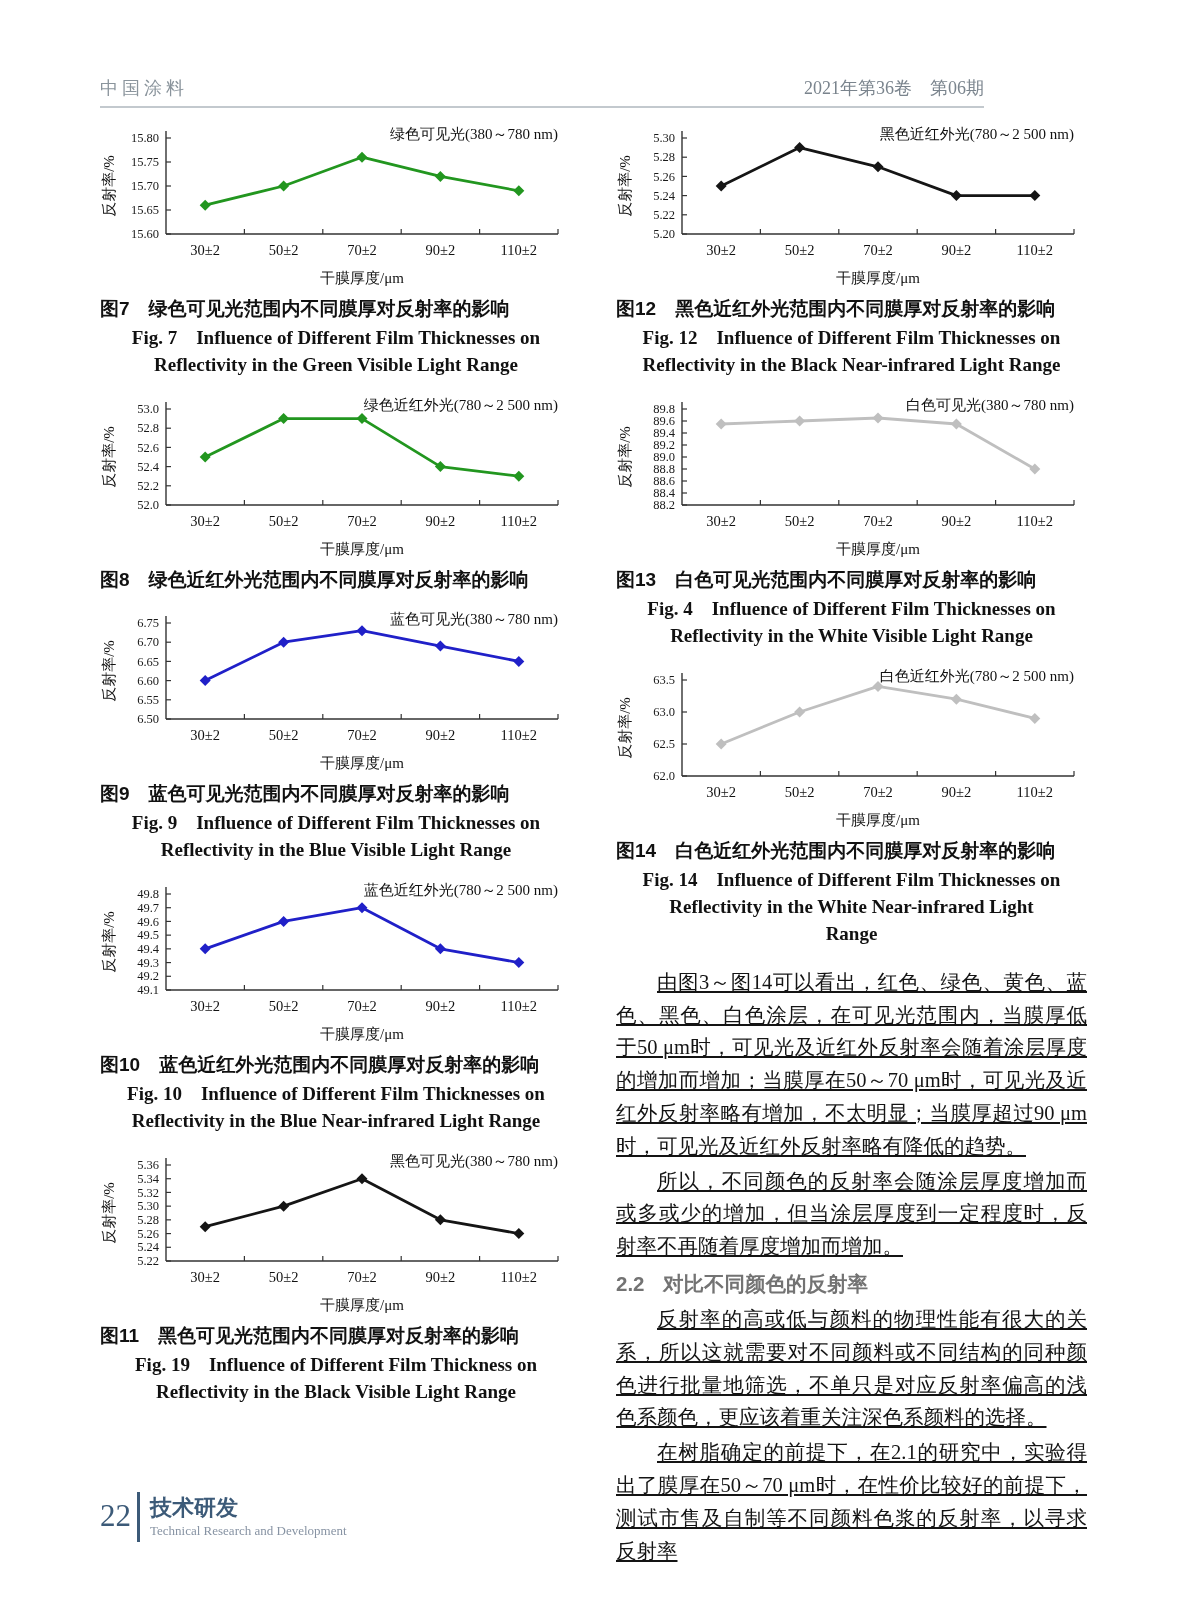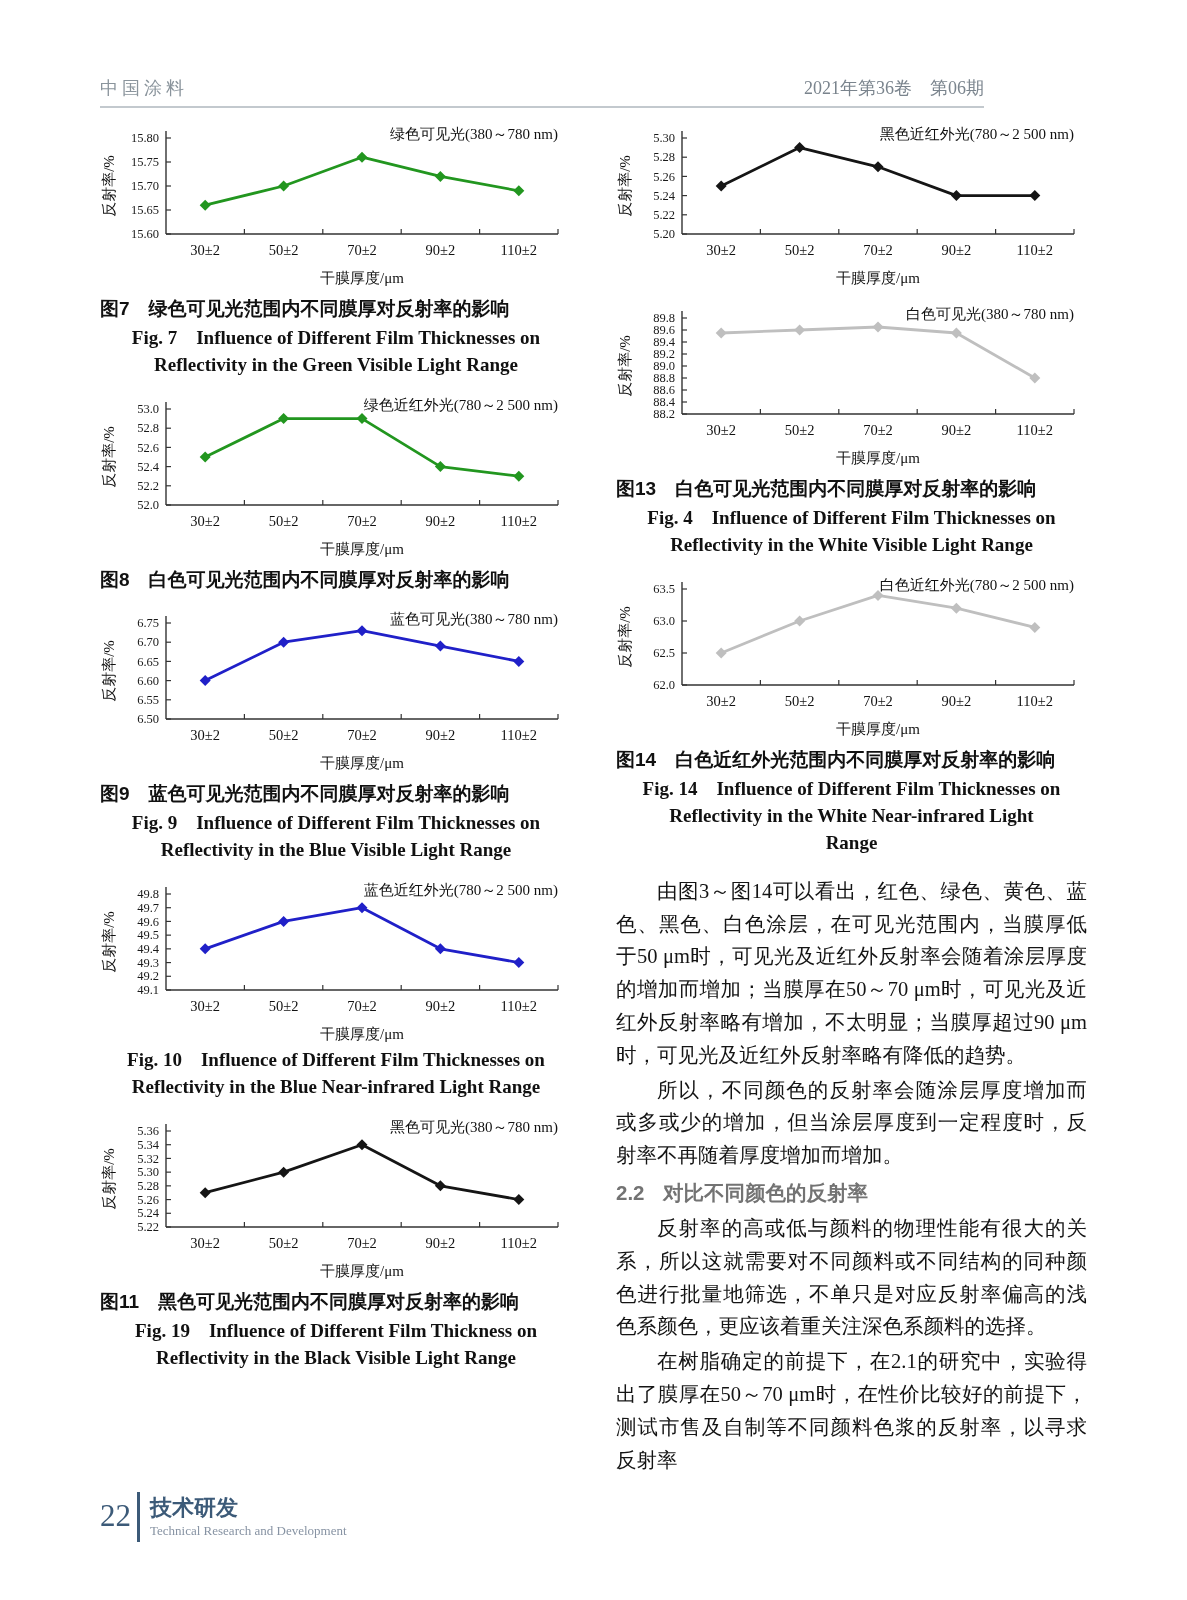--- a/index.html
+++ b/index.html
@@ -36,21 +36,21 @@
     text-align: left; margin-top: 8px; color: #111;
   }
   .cap-en {
     font-family: "Liberation Serif", serif;
     font-weight: bold; font-size: 19px; line-height: 1.42;
     text-align: center; margin-top: 3px; padding: 0 26px; color: #111;
   }
   .body-text {
     font-size: 20.5px; line-height: 1.6;
     text-align: justify; text-indent: 2em;
-    margin: 0 0 2px 0; color: #141414;
+    margin: 0 0 2px 0; color: #141414; text-decoration: underline;
   }
   .section-heading {
     font-family: "Liberation Sans", sans-serif;
     font-size: 20.5px; font-weight: bold;
     color: #737373; margin: 7px 0 5px 0;
   }
   .section-heading .sec-title { margin-left: 0.9em; }
   .footer {
     position: absolute; left: 100px; top: 1492px;
     display: flex; align-items: center;
@@ -152,21 +152,21 @@
               <path d="M 105.2 58.5 L 110.7 64 L 105.2 69.5 L 99.7 64 Z" fill="#22961f"></path>
               <path d="M 183.60000000000002 20.100000000000136 L 189.10000000000002 25.600000000000136 L 183.60000000000002 31.100000000000136 L 178.10000000000002 25.600000000000136 Z" fill="#22961f"></path>
               <path d="M 262 20.100000000000136 L 267.5 25.600000000000136 L 262 31.100000000000136 L 256.5 25.600000000000136 Z" fill="#22961f"></path>
               <path d="M 340.40000000000003 68.10000000000014 L 345.90000000000003 73.60000000000014 L 340.40000000000003 79.10000000000014 L 334.90000000000003 73.60000000000014 Z" fill="#22961f"></path>
               <path d="M 418.8 77.70000000000027 L 424.3 83.20000000000027 L 418.8 88.70000000000027 L 413.3 83.20000000000027 Z" fill="#22961f"></path>
               <text x="458" y="17" text-anchor="end" font-size="15" fill="#111">绿色近红外光(780～2 500 nm)</text>
               <text x="262" y="161" text-anchor="middle" font-size="15" fill="#111">干膜厚度/μm</text>
               <text x="14" y="64" text-anchor="middle" font-size="15" fill="#111" transform="rotate(-90 14 64)">反射率/%</text>
             </svg></div>
         <figcaption>
-          <div class="cap-cn">图8　白色可见光范围内不同膜厚对反射率的影响</div>
+          <div class="cap-cn">图8　绿色近红外光范围内不同膜厚对反射率的影响</div>
         </figcaption>
       </figure>
 
       <figure class="figblock" style="margin:0 0 14px 0">
         <div class="chart"><svg viewBox="0 0 472 166" width="472" height="166">
               <line x1="66" y1="9" x2="66" y2="112" stroke="#333" stroke-width="1.4"></line>
               <line x1="66" y1="112" x2="458" y2="112" stroke="#333" stroke-width="1.4"></line>
               <line x1="66" y1="112" x2="71" y2="112" stroke="#333" stroke-width="1.2"></line>
               <text x="59" y="116.2" text-anchor="end" font-size="12.5" fill="#1a1a1a">6.50</text>
               <line x1="66" y1="92.80000000000007" x2="71" y2="92.80000000000007" stroke="#333" stroke-width="1.2"></line>
@@ -239,20 +239,21 @@
               <path d="M 105.2 65.357142857143 L 110.7 70.857142857143 L 105.2 76.357142857143 L 99.7 70.857142857143 Z" fill="#2020c8"></path>
               <path d="M 183.60000000000002 37.92857142857102 L 189.10000000000002 43.42857142857102 L 183.60000000000002 48.92857142857102 L 178.10000000000002 43.42857142857102 Z" fill="#2020c8"></path>
               <path d="M 262 24.214285714285012 L 267.5 29.714285714285012 L 262 35.21428571428501 L 256.5 29.714285714285012 Z" fill="#2020c8"></path>
               <path d="M 340.40000000000003 65.357142857143 L 345.90000000000003 70.857142857143 L 340.40000000000003 76.357142857143 L 334.90000000000003 70.857142857143 Z" fill="#2020c8"></path>
               <path d="M 418.8 79.07142857142898 L 424.3 84.57142857142898 L 418.8 90.07142857142898 L 413.3 84.57142857142898 Z" fill="#2020c8"></path>
               <text x="458" y="17" text-anchor="end" font-size="15" fill="#111">蓝色近红外光(780～2 500 nm)</text>
               <text x="262" y="161" text-anchor="middle" font-size="15" fill="#111">干膜厚度/μm</text>
               <text x="14" y="64" text-anchor="middle" font-size="15" fill="#111" transform="rotate(-90 14 64)">反射率/%</text>
             </svg></div>
         <figcaption>
+          <div class="cap-cn">图10　蓝色近红外光范围内不同膜厚对反射率的影响</div>
           <div class="cap-en">Fig. 10　Influence of Different Film Thicknesses on Reflectivity in the Blue Near-infrared Light Range</div>
         </figcaption>
       </figure>
 
       <figure class="figblock" style="margin:0">
         <div class="chart"><svg viewBox="0 0 472 166" width="472" height="166">
               <line x1="66" y1="9" x2="66" y2="112" stroke="#333" stroke-width="1.4"></line>
               <line x1="66" y1="112" x2="458" y2="112" stroke="#333" stroke-width="1.4"></line>
               <line x1="66" y1="112" x2="71" y2="112" stroke="#333" stroke-width="1.2"></line>
               <text x="59" y="116.2" text-anchor="end" font-size="12.5" fill="#1a1a1a">5.22</text>
@@ -329,20 +330,24 @@
               <polyline points="105.2,64 183.60000000000002,25.599999999999824 262,44.80000000000035 340.40000000000003,73.59999999999982 418.8,73.59999999999982" fill="none" stroke="#151515" stroke-width="2.8" stroke-linejoin="round"></polyline>
               <path d="M 105.2 58.5 L 110.7 64 L 105.2 69.5 L 99.7 64 Z" fill="#151515"></path>
               <path d="M 183.60000000000002 20.099999999999824 L 189.10000000000002 25.599999999999824 L 183.60000000000002 31.099999999999824 L 178.10000000000002 25.599999999999824 Z" fill="#151515"></path>
               <path d="M 262 39.30000000000035 L 267.5 44.80000000000035 L 262 50.30000000000035 L 256.5 44.80000000000035 Z" fill="#151515"></path>
               <path d="M 340.40000000000003 68.09999999999982 L 345.90000000000003 73.59999999999982 L 340.40000000000003 79.09999999999982 L 334.90000000000003 73.59999999999982 Z" fill="#151515"></path>
               <path d="M 418.8 68.09999999999982 L 424.3 73.59999999999982 L 418.8 79.09999999999982 L 413.3 73.59999999999982 Z" fill="#151515"></path>
               <text x="458" y="17" text-anchor="end" font-size="15" fill="#111">黑色近红外光(780～2 500 nm)</text>
               <text x="262" y="161" text-anchor="middle" font-size="15" fill="#111">干膜厚度/μm</text>
               <text x="14" y="64" text-anchor="middle" font-size="15" fill="#111" transform="rotate(-90 14 64)">反射率/%</text>
             </svg></div>
+        <figcaption>
+          <div class="cap-cn">图12　黑色近红外光范围内不同膜厚对反射率的影响</div>
+          <div class="cap-en">Fig. 12　Influence of Different Film Thicknesses on Reflectivity in the Black Near-infrared Light Range</div>
+        </figcaption>
       </figure>
 
       <figure class="figblock" style="margin:0 0 14px 0">
         <div class="chart"><svg viewBox="0 0 472 166" width="472" height="166">
               <line x1="66" y1="9" x2="66" y2="112" stroke="#333" stroke-width="1.4"></line>
               <line x1="66" y1="112" x2="458" y2="112" stroke="#333" stroke-width="1.4"></line>
               <line x1="66" y1="112" x2="71" y2="112" stroke="#333" stroke-width="1.2"></line>
               <text x="59" y="116.2" text-anchor="end" font-size="12.5" fill="#1a1a1a">88.2</text>
               <line x1="66" y1="99.99999999999979" x2="71" y2="99.99999999999979" stroke="#333" stroke-width="1.2"></line>
               <text x="59" y="104.19999999999979" text-anchor="end" font-size="12.5" fill="#1a1a1a">88.4</text>

